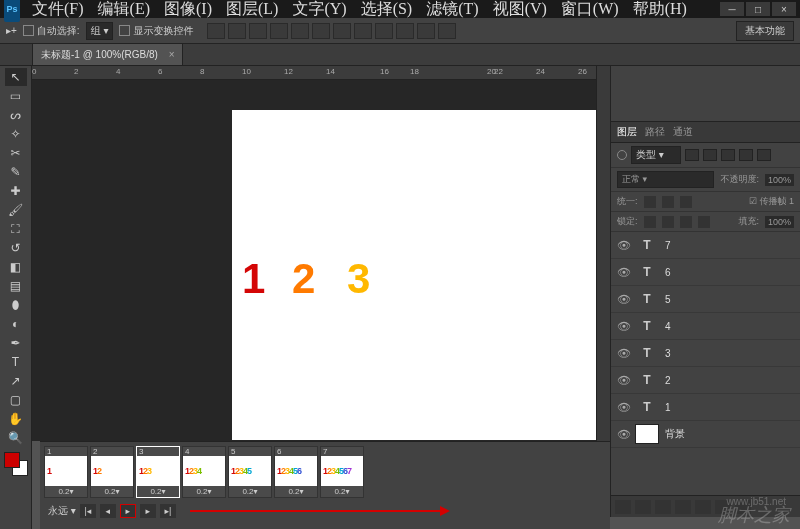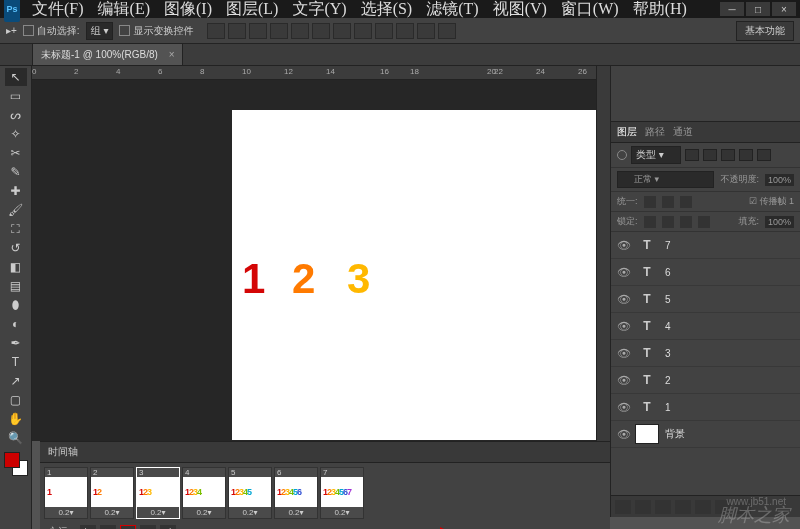--- a/index.html
+++ b/index.html
@@ -43,21 +43,21 @@
 .panels { position: absolute; right: 0; top: 66px; width: 190px; bottom: 12px; background: #424242; border-left: 1px solid #232323; display: flex; flex-direction: column; font-size: 10px; }
 .panel-strip { position: absolute; right: 190px; top: 66px; width: 14px; bottom: 88px; background: #3a3a3a; border-left: 1px solid #222; }
 .phead { background: #393939; padding: 3px 6px; display: flex; gap: 8px; border-bottom: 1px solid #222; }
 .phead span { color: #999; }
 .phead span.act { color: #fff; }
 .pfilter { padding: 3px 6px; display: flex; align-items: center; gap: 4px; border-bottom: 1px solid #333; }
 .pfilter .srch { width: 10px; height: 10px; border: 1px solid #888; border-radius: 50%; }
 .pfilter .sel { background: #2a2a2a; border: 1px solid #222; padding: 1px 4px; flex: 0 0 50px; }
 .pfilter i { width: 14px; height: 12px; background: #333; border: 1px solid #222; }
 .popts { padding: 3px 6px; display: flex; align-items: center; gap: 6px; border-bottom: 1px solid #333; font-size: 9px; color: #999; }
-.popts .sel { background: #2a2a2a; border: 1px solid #222; padding: 1px 16px; flex: 1; }
+.popts .sel { background: #2a2a2a; border: 1px solid #222; padding: 1px 4px; flex: 1; }
 .popts .pct { background: #2a2a2a; padding: 1px 3px; }
 .layerlist { flex: 1; overflow-y: auto; }
 .layer { display: flex; align-items: center; padding: 3px 6px; border-bottom: 1px solid #383838; gap: 6px; }
 .layer .eye { width: 12px; height: 12px; color: #aaa; font-size: 11px; }
 .layer .thumb { width: 24px; height: 20px; background: #fff; border: 1px solid #222; display: flex; align-items: center; justify-content: center; font-weight: bold; font-size: 12px; }
 .layer .thumb.T { background: none; border: none; color: #ccc; }
 .layer .lbl { color: #ddd; }
 .pfoot { height: 22px; background: #393939; border-top: 1px solid #222; display: flex; align-items: center; padding: 0 4px; gap: 4px; }
 .pfoot i { width: 16px; height: 14px; background: #333; }
 
@@ -270,21 +270,20 @@
       <i></i>
       <i></i>
       <i></i>
       <i></i>
       <i></i>
       <i></i>
   </div>
 </div>
 
 <div class="timeline">
-  <div class="thead">时间轴</div>
   <div class="frames" id="frames">
       <div class="frame">
         <div class="fn">1</div>
         <div class="fb">
           <span style="color:#d40606">1</span>
         </div>
         <div class="fd">0.2▾</div>
       </div>
       <div class="frame">
         <div class="fn">2</div>

